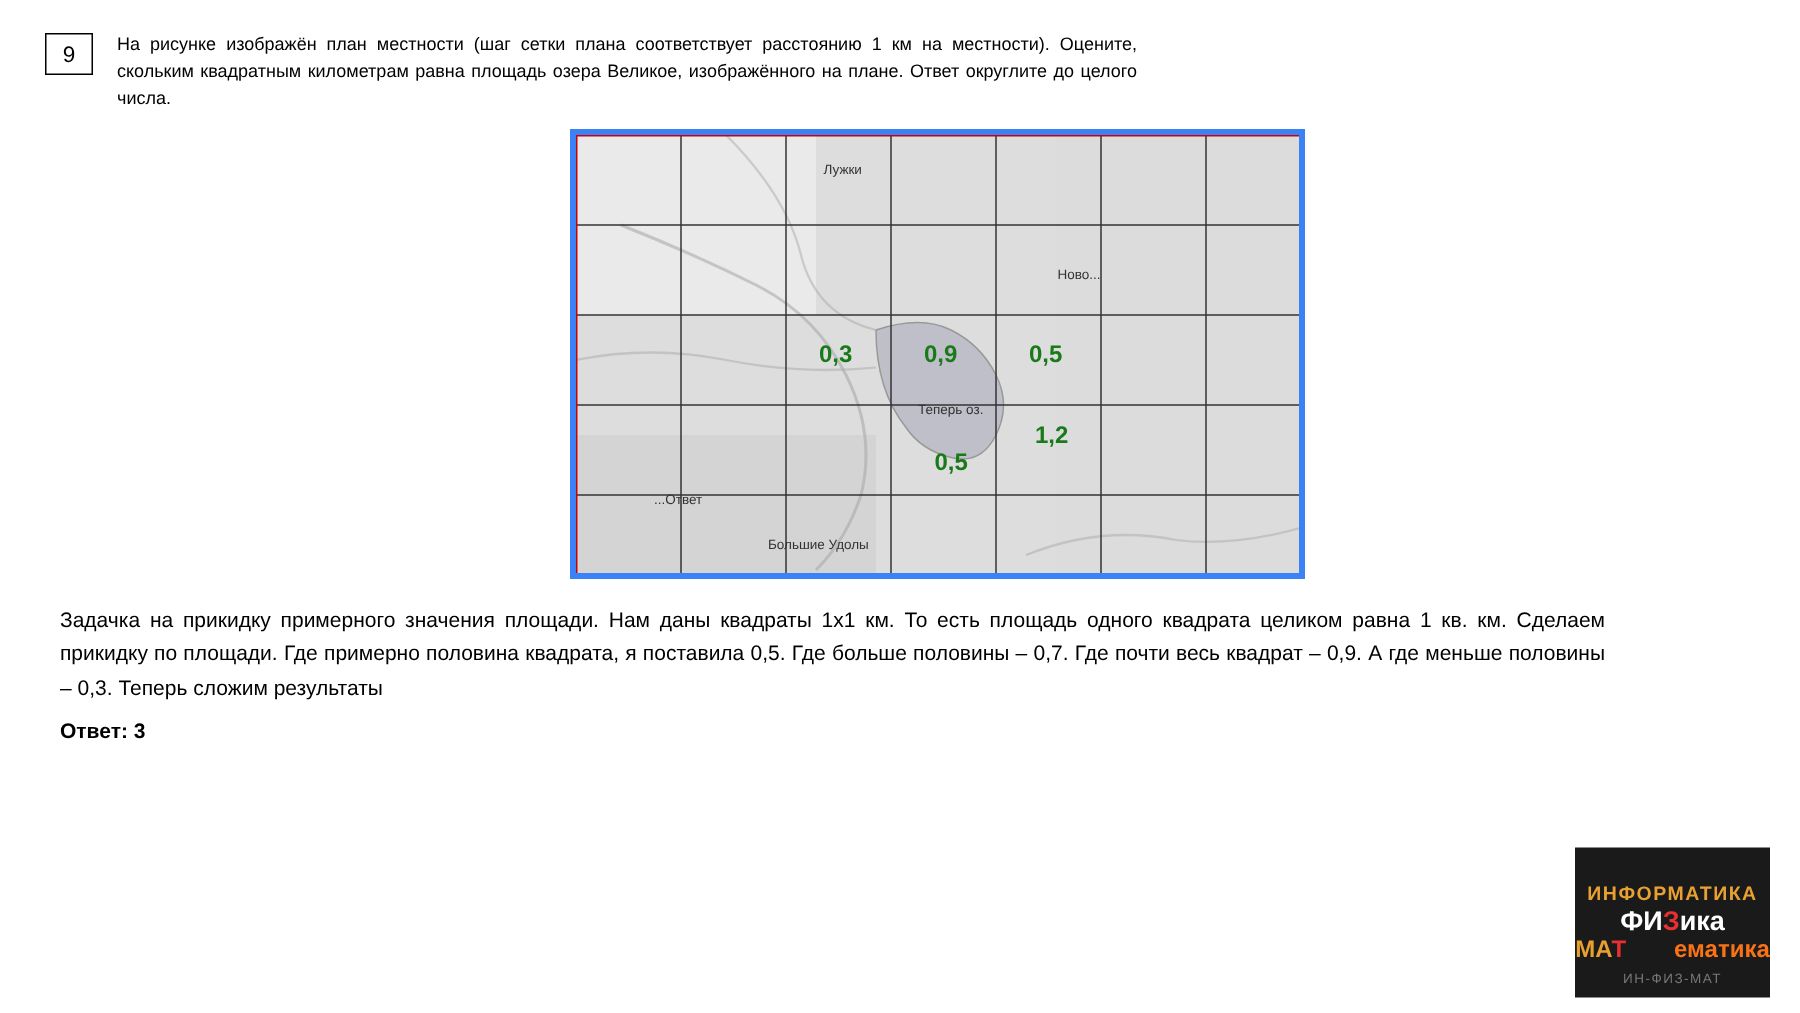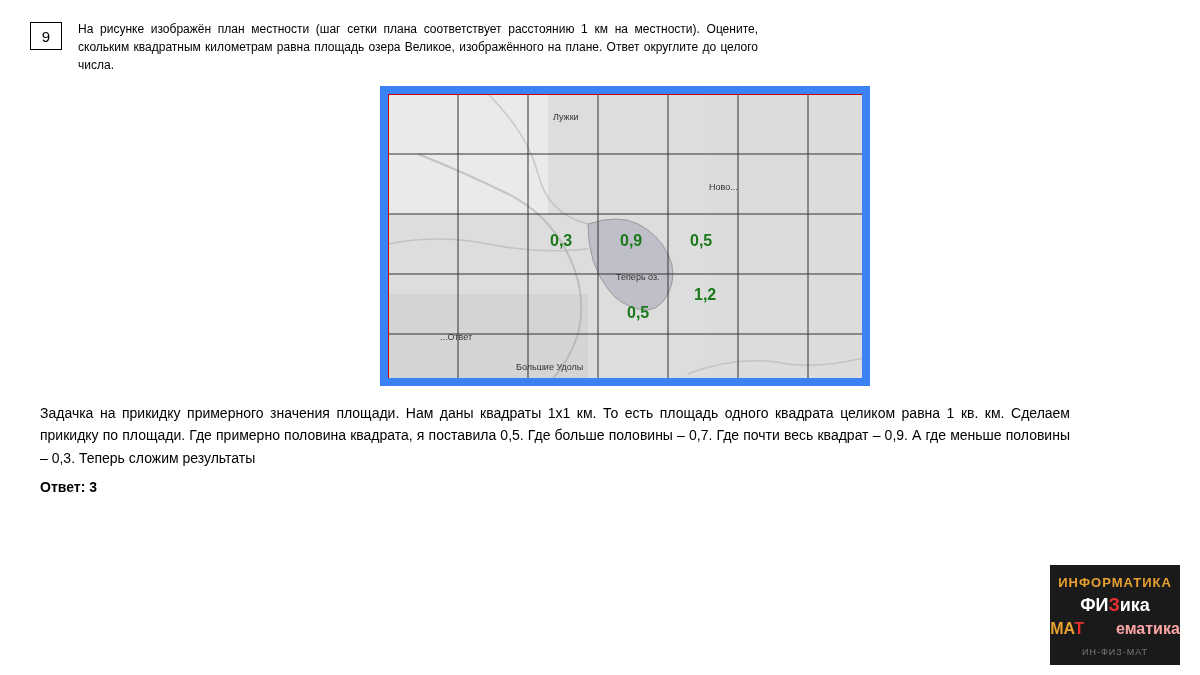--- a/index.html
+++ b/index.html
@@ -50,21 +50,21 @@
 
     
     .map-wrapper {
       display: flex;
       justify-content: center;
       margin: 12px 0 0 50px;
     }
 
     .map-container {
       position: relative;
-      border: 8px solid #3b82f6;
+      border: 4px solid #3b82f6;
       width: 490px;
       height: 300px;
       overflow: hidden;
       background: #fef9c3;
     }
 
     
     .map-bg {
       position: absolute;
       top: 0; left: 0;
@@ -134,21 +134,21 @@
     .logo-box {
       position: absolute;
       bottom: 10px;
       right: 20px;
       width: 130px;
       height: 100px;
       background: #1a1a1a;
       display: flex;
       flex-direction: column;
       align-items: center;
-      justify-content: space-between;
+      justify-content: flex-end;
       padding: 8px;
     }
 
     .logo-line1 {
       color: #e8a030;
       font-size: 15px;
       font-weight: bold;
       font-family: Arial, sans-serif;
       letter-spacing: 1px;
       text-transform: uppercase;
@@ -223,18 +223,18 @@
   </div>
 
   <div class="logo-box">
     <div class="logo-line1">
       <span style="color:#e8a030;font-size:13px;font-weight:bold;font-family:Arial;">информатика</span>
     </div>
     <div style="font-size:18px;font-weight:bold;font-family:Arial;">
       <span style="color:#fff;">ФИ</span><span style="color:#e83030;">З</span><span style="color:#fff;">ика</span>
     </div>
     <div style="font-size:16px;font-weight:bold;font-family:Arial;">
-      <span style="color:#e8a030;">МА</span><span style="color:#e83030;">Т</span><span style="color:#fca5a5;margin-left:32px;">ематика</span>
+      <span style="color:#e8a030;">МА</span><span style="color:#e83030;">Т</span><span style="color:#f97316;margin-left:32px;">ематика</span>
     </div>
     <div style="color:#777;font-size:9px;margin-top:4px;letter-spacing:1px;">ИН-ФИЗ-МАТ</div>
   </div>
 
 </div>
 
 </body></html>

